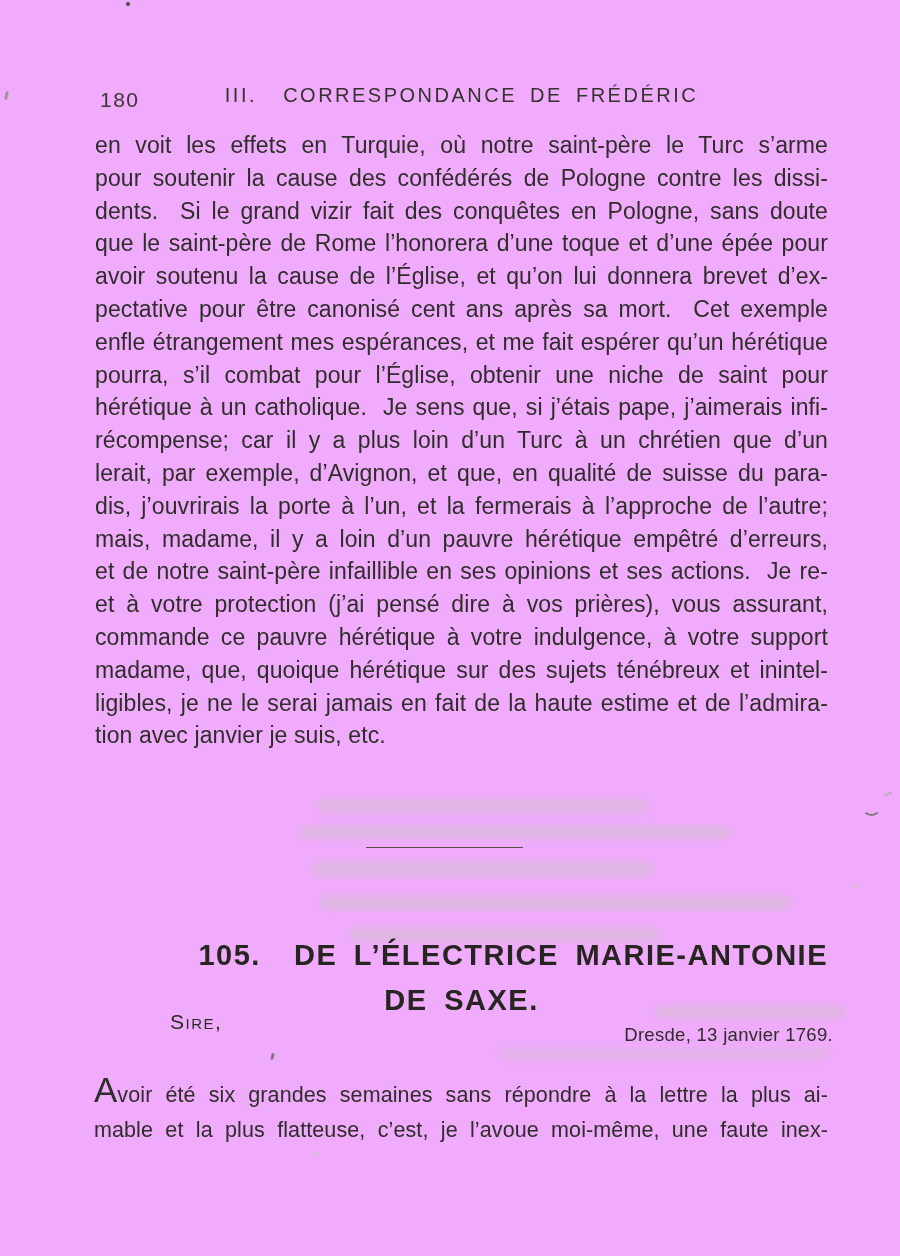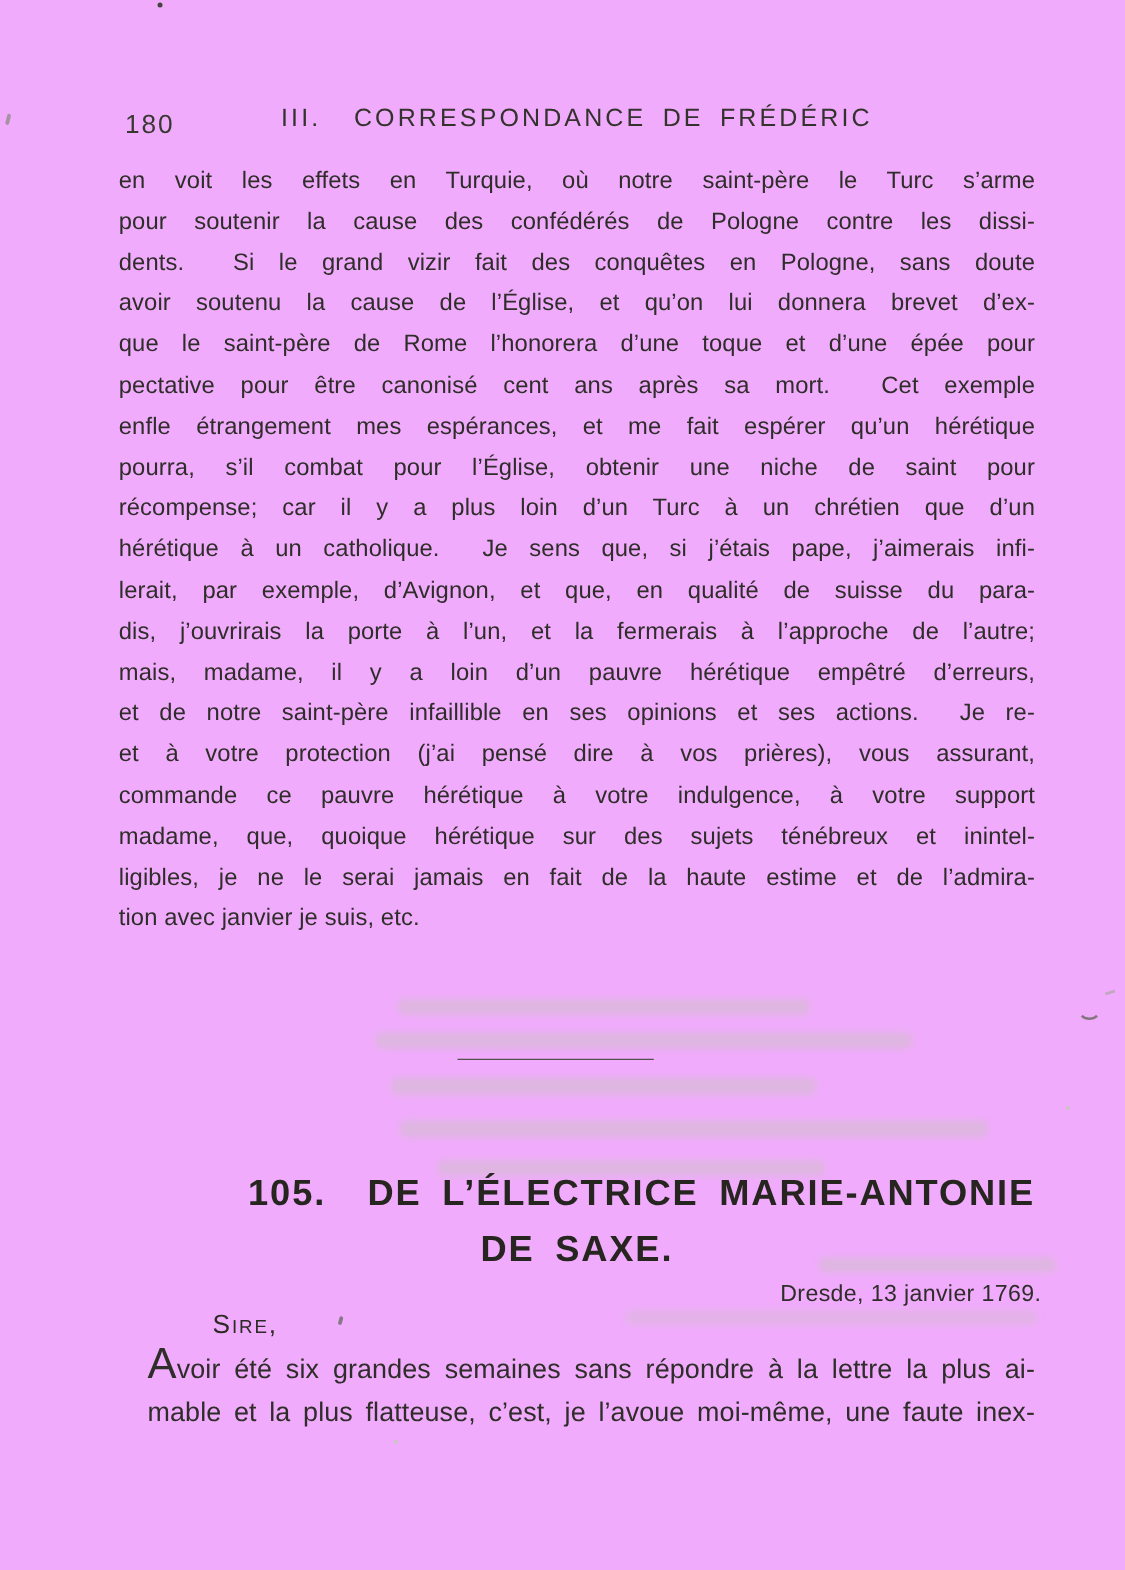--- a/index.html
+++ b/index.html
@@ -10,21 +10,21 @@
     color:#2f2d29;
   }
   
   .running-head { position:absolute; top:84px; left:95px; width:733px; height:32px; }
   .page-number { position:absolute; left:5px; top:4px; font-size:21px; letter-spacing:1.5px; color:#3a3832; }
   .running-title { text-align:center; font-size:20px; letter-spacing:2.5px; word-spacing:5px; color:#34322c; white-space:pre-wrap; }
 
   
   .body-block { position:absolute; top:129px; left:95px; width:733px; }
   .bline {
-    font-size:19px; line-height:32.8px;
+    font-size:23px; line-height:32.8px;
     text-align:justify; text-align-last:justify;
     white-space:pre-wrap; letter-spacing:0.1px;
   }
   .bline.last { text-align-last:left; }
 
   
   .divider { position:absolute; top:847px; left:366px; width:157px; height:0; border-top:1.5px solid #53514a; }
 
   
   .ghost { position:absolute; background:#c6c5ba; opacity:0.42; filter:blur(3px); border-radius:5px; }
@@ -35,28 +35,28 @@
   .g5 { left:350px; top:928px; width:310px; height:13px; }
   .g6 { left:655px; top:1006px; width:190px; height:12px; }
   .g7 { left:500px; top:1048px; width:330px; height:12px; opacity:0.3; }
 
   
   .heading { position:absolute; top:938px; left:95px; width:733px; text-align:center; font-weight:bold; color:#27251f; }
   .heading-line1 { font-size:29px; letter-spacing:1.5px; word-spacing:7px; white-space:pre-wrap; line-height:34px;text-align:right; }
   .heading-line2 { font-size:29px; letter-spacing:1.5px; word-spacing:7px; line-height:34px; margin-top:11px; }
 
   .dateline { position:absolute; top:1024px; right:67px; font-size:18.5px; letter-spacing:0.3px; color:#2f2d29; }
-  .salutation { position:absolute; top:1048px; left:170px; font-size:21px; font-variant:small-caps; letter-spacing:1.5px; color:#2c2a25;text-align:right; }
+  .salutation { position:absolute; top:1010px; left:170px; font-size:21px; font-variant:small-caps; letter-spacing:1.5px; color:#2c2a25;text-align:right; }
 
   
   .opening { position:absolute; top:1078px; left:94px; width:734px; }
   .oline {
     font-size:21.5px; line-height:35px;
     text-align:justify; text-align-last:justify;
-    white-space:pre-wrap; letter-spacing:0.1px;margin-left:24px;
+    white-space:pre-wrap; letter-spacing:0.1px;
   }
   .oline.first::first-letter { font-size:1.62em; line-height:18px; }
 
   
   .speck-top { position:absolute; left:126px; top:2px; width:4px; height:4px; background:#45443f; border-radius:50%; }
   .speck-left { position:absolute; left:5px; top:91px; width:3px; height:9px; background:#8c8b84; opacity:0.75; border-radius:2px; transform:rotate(14deg); }
   .smudge-curve { position:absolute; left:862px; top:798px; width:15px; height:14px; border:2.5px solid transparent; border-bottom-color:#6f6e66; border-radius:50%; opacity:0.85; }
   .smudge-tick { position:absolute; left:884px; top:793px; width:8px; height:2px; background:#a8a7a0; opacity:0.7; transform:rotate(-18deg); }
   .speck-mid { position:absolute; left:853px; top:885px; width:3px; height:3px; background:#c9c8c0; border-radius:50%; }
   .speck-sal { position:absolute; left:271px; top:1053px; width:3px; height:7px; background:#6d6c66; opacity:0.8; border-radius:2px; transform:rotate(15deg); }
@@ -72,27 +72,27 @@
 
   <div class="running-head">
     <div class="page-number">180</div>
     <div class="running-title">III.  CORRESPONDANCE DE FRÉDÉRIC</div>
   </div>
 
   <div class="body-block">
     <div class="bline">en voit les effets en Turquie, où notre saint-père le Turc s’arme</div>
     <div class="bline">pour soutenir la cause des confédérés de Pologne contre les dissi-</div>
     <div class="bline">dents.  Si le grand vizir fait des conquêtes en Pologne, sans doute</div>
+    <div class="bline">que le saint-père de Rome l’honorera d’une toque et d’une épée pour</div>
     <div class="bline">avoir soutenu la cause de l’Église, et qu’on lui donnera brevet d’ex-</div>
-    <div class="bline">que le saint-père de Rome l’honorera d’une toque et d’une épée pour</div>
     <div class="bline">pectative pour être canonisé cent ans après sa mort.  Cet exemple</div>
     <div class="bline">enfle étrangement mes espérances, et me fait espérer qu’un hérétique</div>
     <div class="bline">pourra, s’il combat pour l’Église, obtenir une niche de saint pour</div>
+    <div class="bline">hérétique à un catholique.  Je sens que, si j’étais pape, j’aimerais infi-</div>
     <div class="bline">récompense; car il y a plus loin d’un Turc à un chrétien que d’un</div>
-    <div class="bline">hérétique à un catholique.  Je sens que, si j’étais pape, j’aimerais infi-</div>
     <div class="bline">lerait, par exemple, d’Avignon, et que, en qualité de suisse du para-</div>
     <div class="bline">dis, j’ouvrirais la porte à l’un, et la fermerais à l’approche de l’autre;</div>
     <div class="bline">mais, madame, il y a loin d’un pauvre hérétique empêtré d’erreurs,</div>
     <div class="bline">et de notre saint-père infaillible en ses opinions et ses actions.  Je re-</div>
     <div class="bline">et à votre protection (j’ai pensé dire à vos prières), vous assurant,</div>
     <div class="bline">commande ce pauvre hérétique à votre indulgence, à votre support</div>
     <div class="bline">madame, que, quoique hérétique sur des sujets ténébreux et inintel-</div>
     <div class="bline">ligibles, je ne le serai jamais en fait de la haute estime et de l’admira-</div>
     <div class="bline last">tion avec janvier je suis, etc.</div>
   </div>

